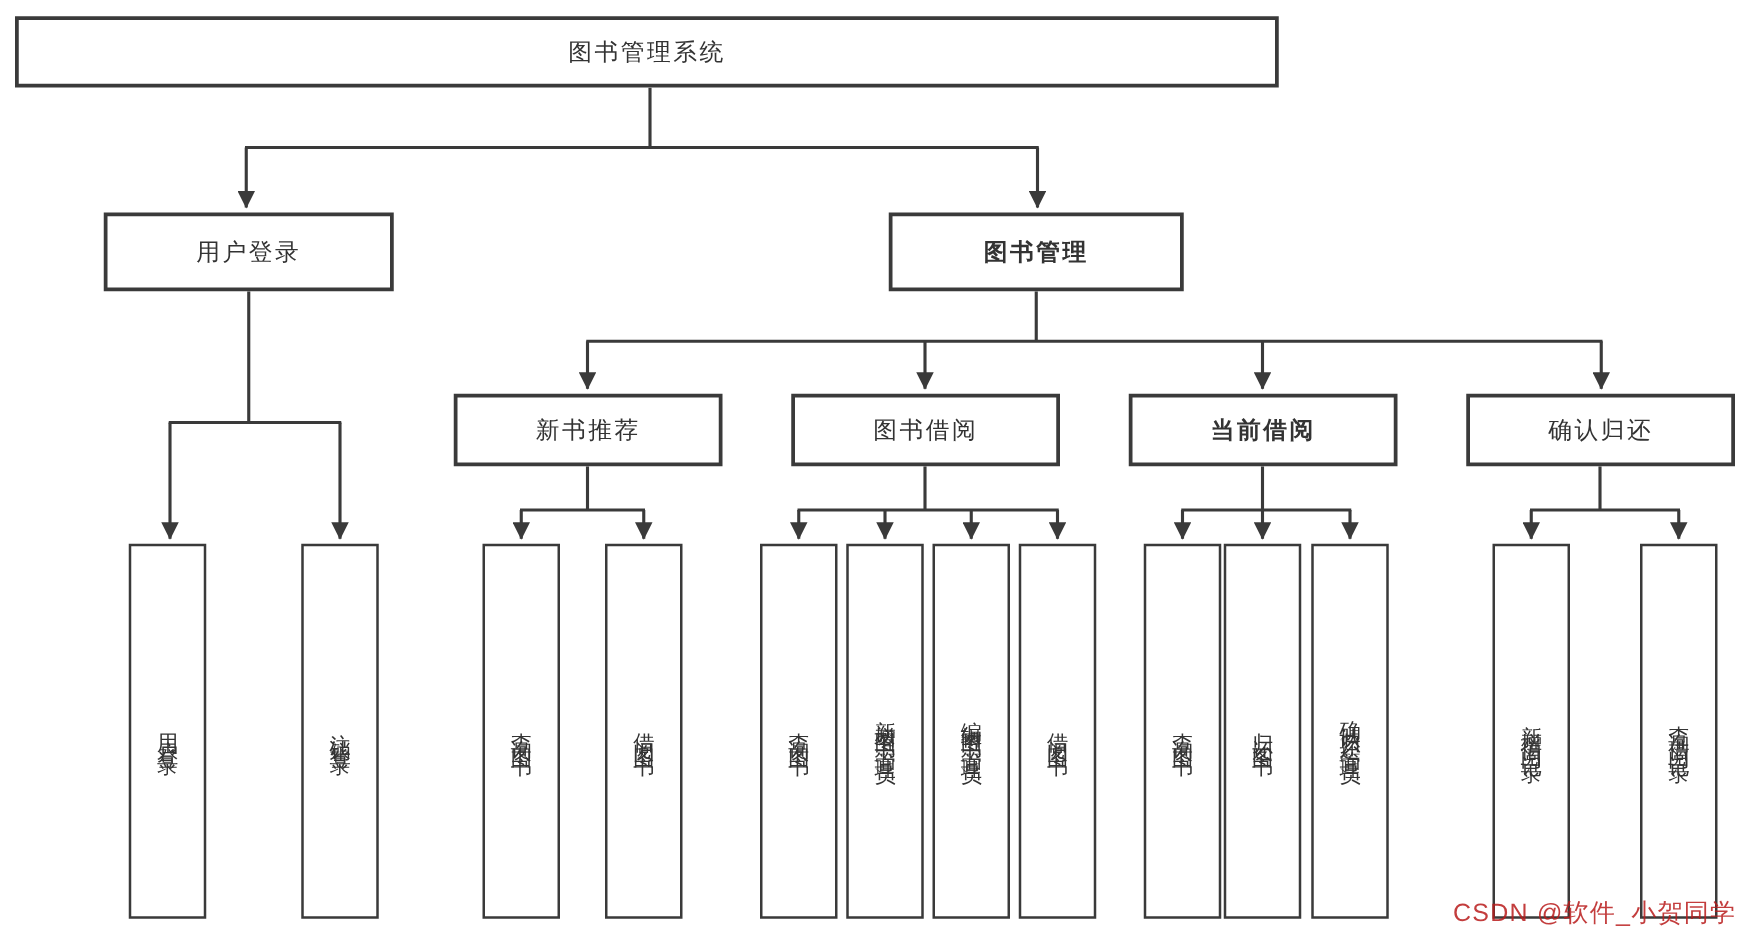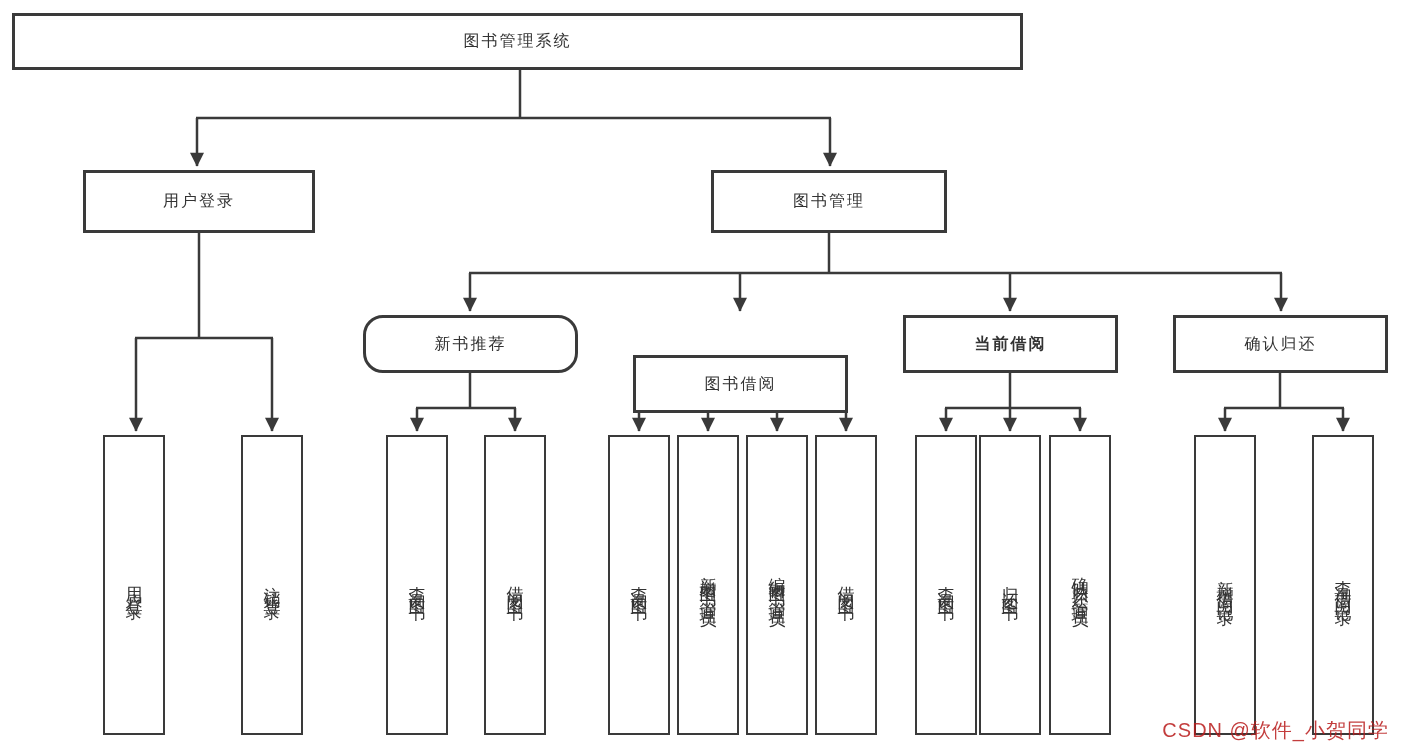--- a/index.html
+++ b/index.html
@@ -24,21 +24,21 @@
   }
   .node {
     position: absolute;
     box-sizing: border-box;
     background: #ffffff;
     border: 3px solid #3a3a3a;
     display: flex;
     align-items: center;
     justify-content: center;
     color: #333333;
-    font-size: 16px;
+    font-size: 19px;
     letter-spacing: 2px;
     z-index: 1;
   }
   .node.root {
     left: 12px; top: 13px;
     width: 1011px; height: 57px;
   }
   .node.branch {
     height: 63px;
   }
@@ -115,24 +115,24 @@
       <path d="M1280,373 V408"></path>
       <path d="M1224,408 H1344"></path>
       <path d="M1225,408 V431" marker-end="url(#arrow)"></path>
       <path d="M1343,408 V431" marker-end="url(#arrow)"></path>
     </g>
   </svg>
 
   <div class="node root">图书管理系统</div>
 
   <div class="node branch" style="left:83px; top:170px; width:232px;">用户登录</div>
-  <div class="node branch" style="left:711px; top:170px; width:236px;">图书管理</div>
+  <div class="node branch" style="left:711px; top:170px; width:236px;font-weight:bold;">图书管理</div>
 
-  <div class="node branch" style="left:363px; top:315px; width:215px; height:58px;border-radius:20px;">新书推荐</div>
-  <div class="node branch" style="left:633px; top:315px; width:215px; height:58px;margin-top:40px;">图书借阅</div>
+  <div class="node branch" style="left:363px; top:315px; width:215px; height:58px;">新书推荐</div>
+  <div class="node branch" style="left:633px; top:315px; width:215px; height:58px;">图书借阅</div>
   <div class="node branch" style="left:903px; top:315px; width:215px; height:58px;font-weight:bold;">当前借阅</div>
   <div class="node branch" style="left:1173px; top:315px; width:215px; height:58px;">确认归还</div>
 
   <div class="node leaf" style="left:103px; top:435px;">用户登录</div>
   <div class="node leaf" style="left:241px; top:435px;">注销登录</div>
 
   <div class="node leaf" style="left:386px; top:435px;">查询图书</div>
   <div class="node leaf" style="left:484px; top:435px;">借阅图书</div>
 
   <div class="node leaf" style="left:608px; top:435px;">查询图书</div>

